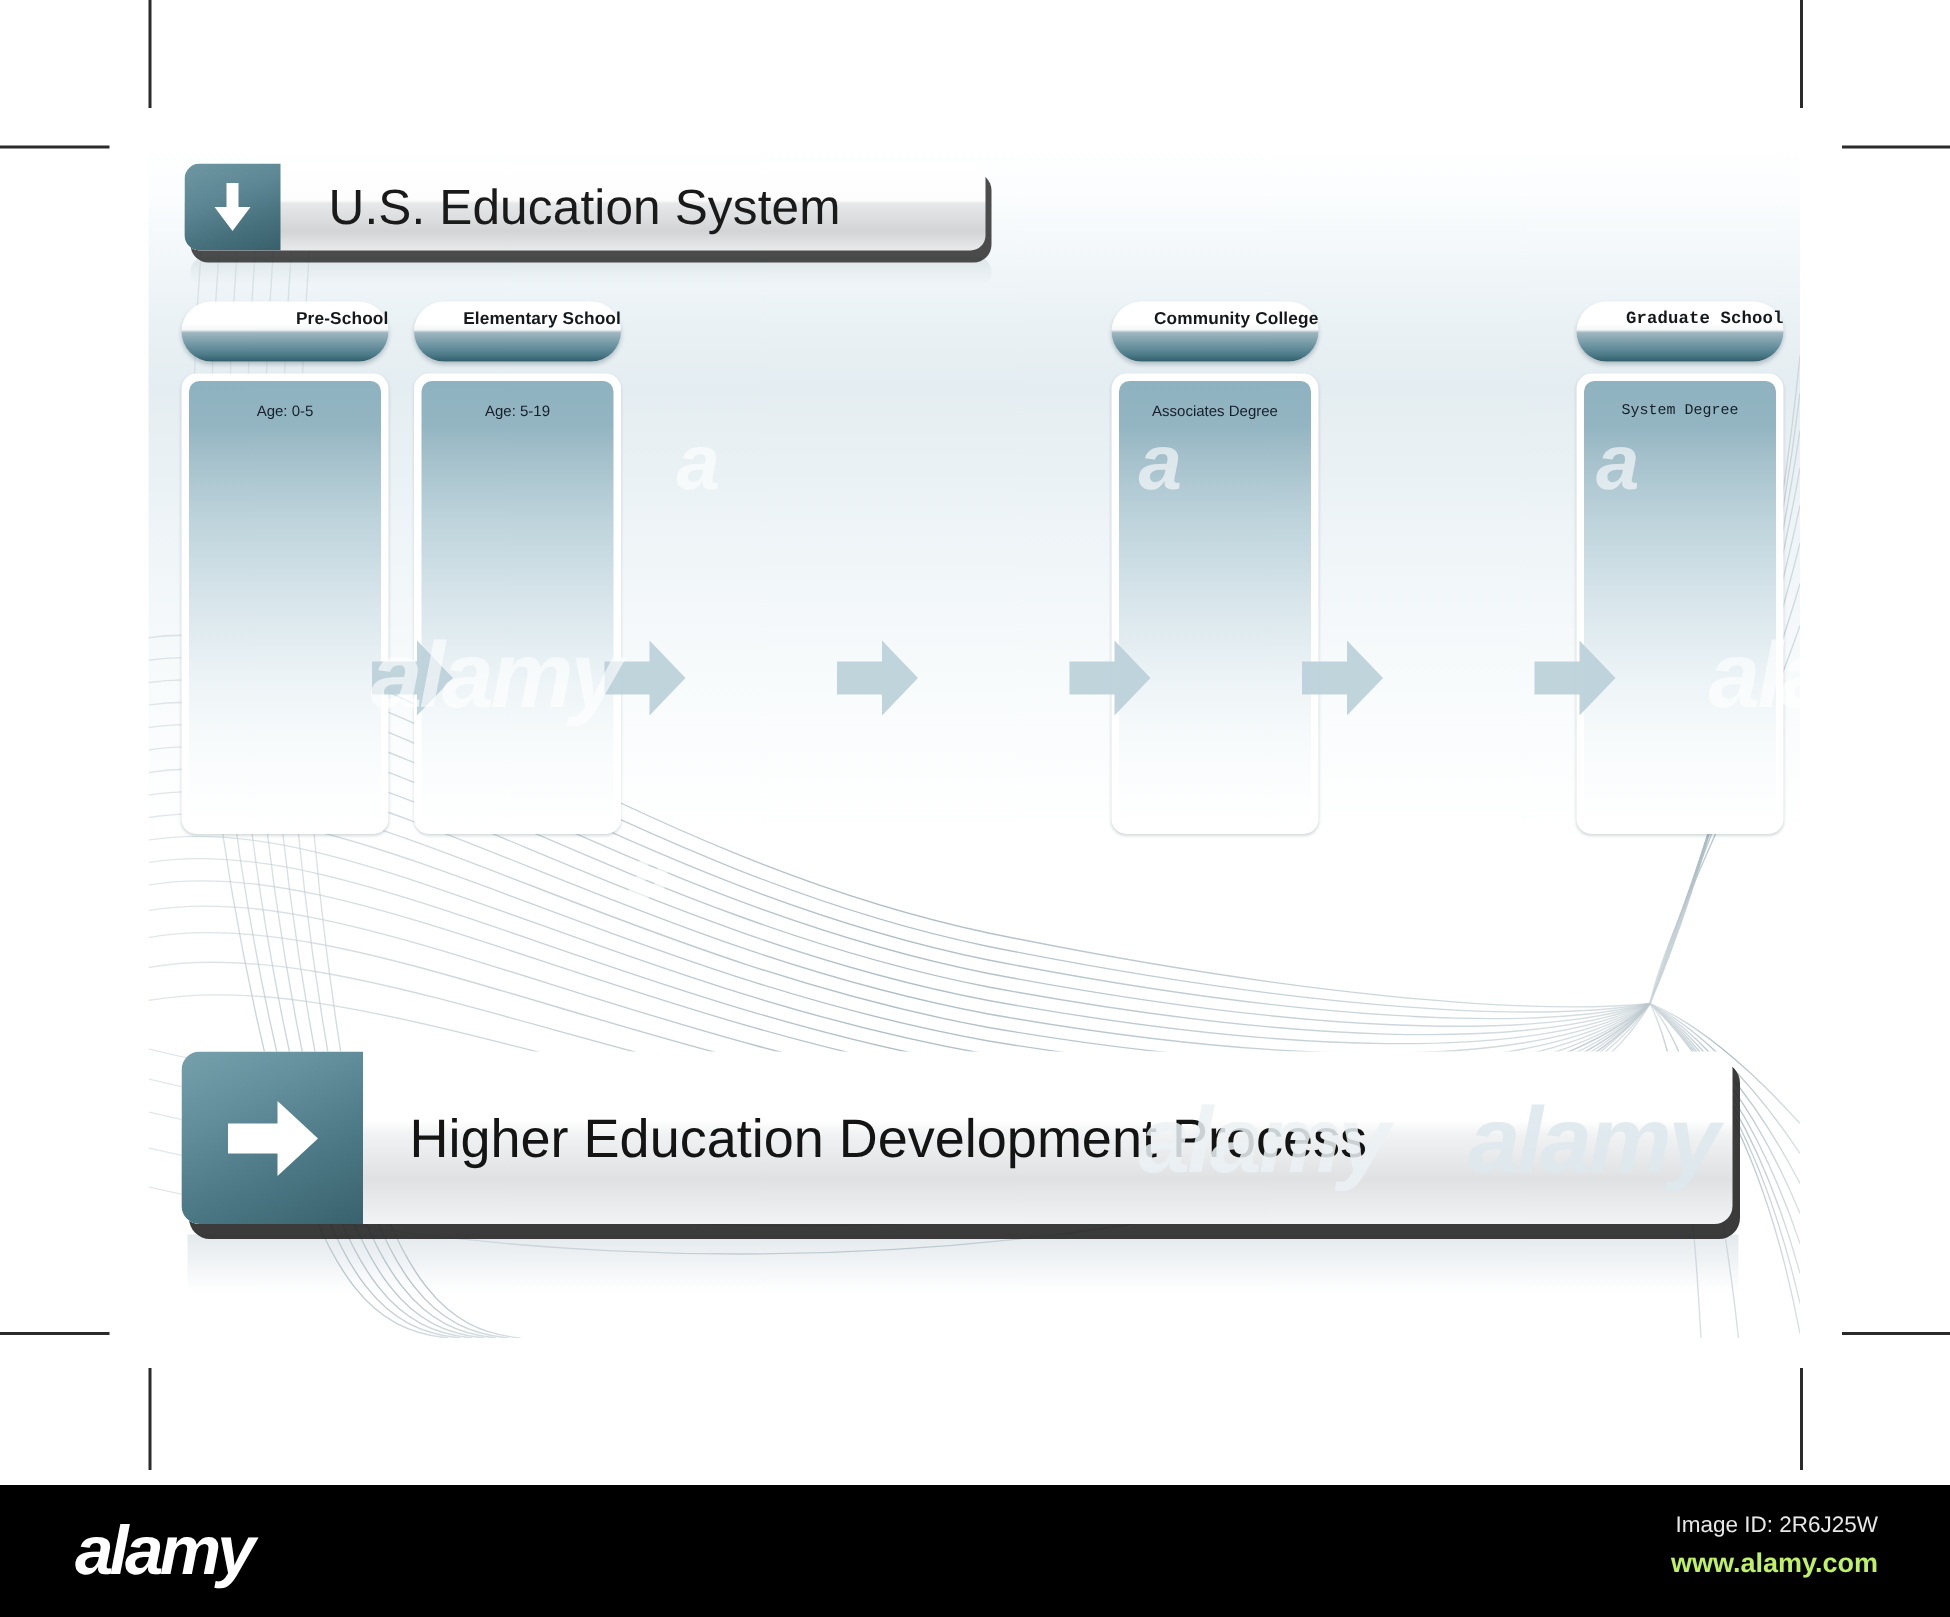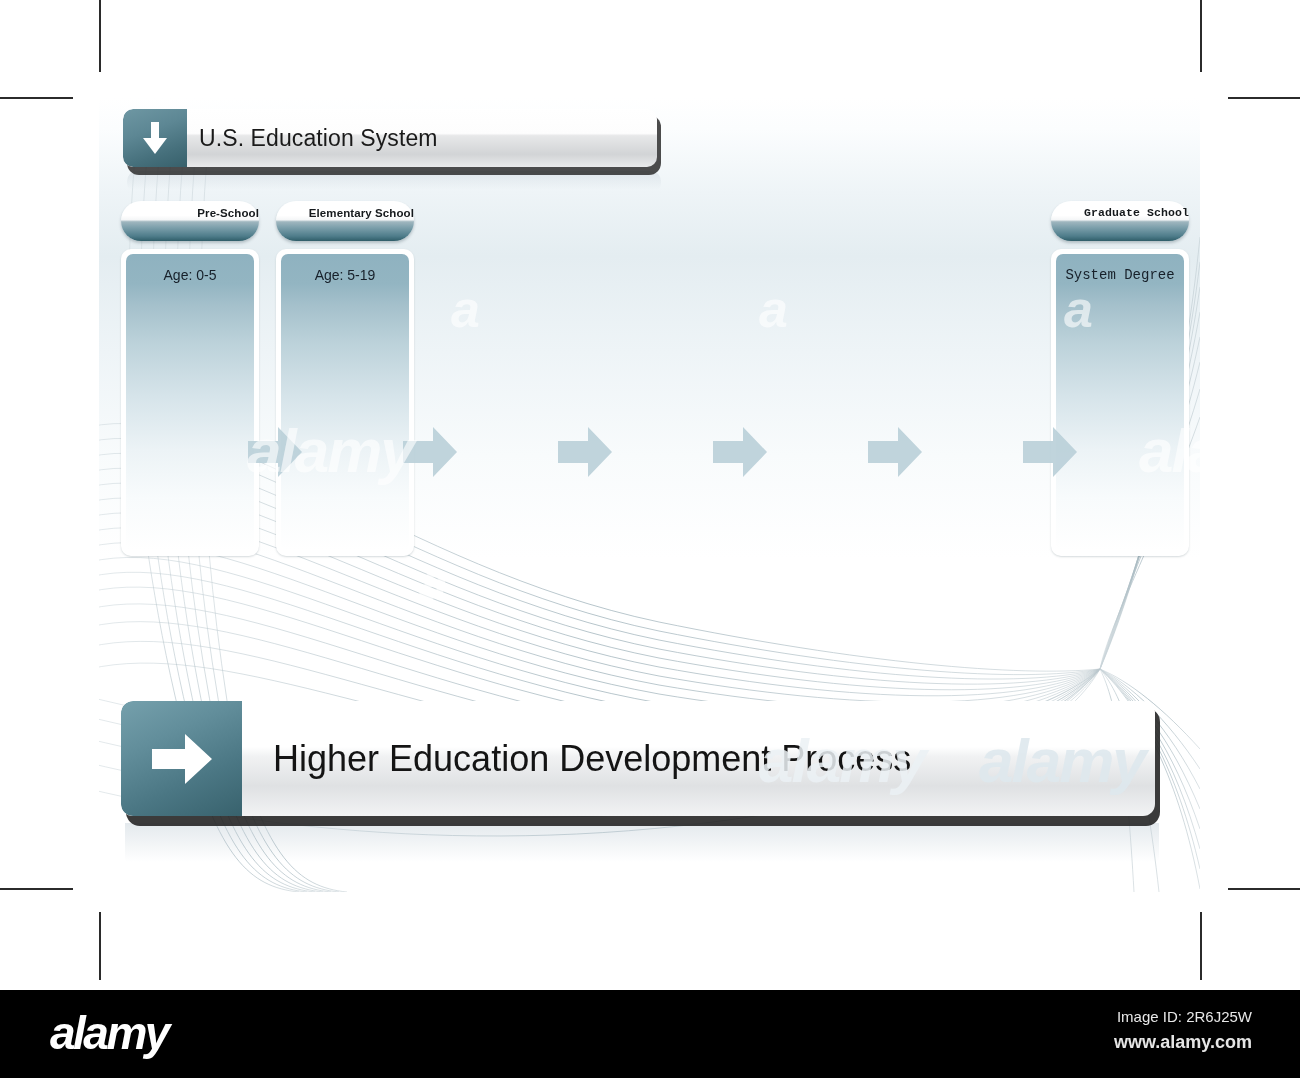--- a/index.html
+++ b/index.html
@@ -97,25 +97,25 @@
       #6e97a3 0%,
       #5d8794 38%,
       #46707c 72%,
       #37606b 100%);
     display: flex;
     align-items: center;
     justify-content: center;
   }
   #title-banner .title-text {
     position: absolute;
-    left: 76px;
+    left: 96px;
     top: 0;
     height: 58px;
     line-height: 58px;
-    font-size: 23px;
+    font-size: 33px;
     color: #1a1a1a;
     letter-spacing: .1px;
     white-space: nowrap;
   }
   .banner-reflection {
     position: absolute;
     border-radius: 10px;
     background: linear-gradient(180deg, rgba(205,215,222,.55) 0%, rgba(255,255,255,0) 85%);
     z-index: 3;
   }
@@ -191,21 +191,21 @@
     overflow: hidden;
     position: relative;
   }
   .card-sub {
     position: absolute;
     left: 0; top: 0;
     width: 100%;
     height: 42px;
     line-height: 42px;
     text-align: center;
-    font-size: 14px;
+    font-size: 10px;
     color: #17202a;
     white-space: nowrap;
   }
 
   
   .flow-arrow {
     position: absolute;
     top: 222px;
     width: 62px;
     height: 58px;
@@ -305,21 +305,21 @@
     font-size: 15px;
     color: #e8e8e8;
     text-align: right;
   }
   #footer .site {
     position: absolute;
     right: 48px;
     top: 42px;
     font-size: 18px;
     font-weight: bold;
-    color: #e5e5e5;
+    color: #bef264;
     text-align: right;
   }
 </style>
 </head>
 <body>
 
 <div id="stage">
 
   <div class="cropmark cm-v" style="left:99px;  top:0px;   height:72px;"></div>
   <div class="cropmark cm-h" style="left:0px;   top:97px;  width:73px;"></div>
@@ -449,20 +449,31 @@
         </div>
         <div class="card">
           <div class="card-inner">
             <div class="card-sub">Age: 5-19</div>
           </div>
         </div>
       </div>
 
 
 
+      <div class="step" style="left:620px;">
+        <div class="pill-wrap">
+          <div class="pill"></div>
+          <div class="pill-label">Community College</div>
+        </div>
+        <div class="card">
+          <div class="card-inner">
+            <div class="card-sub">Associates Degree</div>
+          </div>
+        </div>
+      </div>
 
 
       <div class="step" style="left:930px;font-family:Liberation Mono, monospace;">
         <div class="pill-wrap">
           <div class="pill"></div>
           <div class="pill-label">Graduate School</div>
         </div>
         <div class="card">
           <div class="card-inner">
             <div class="card-sub">System Degree</div>

